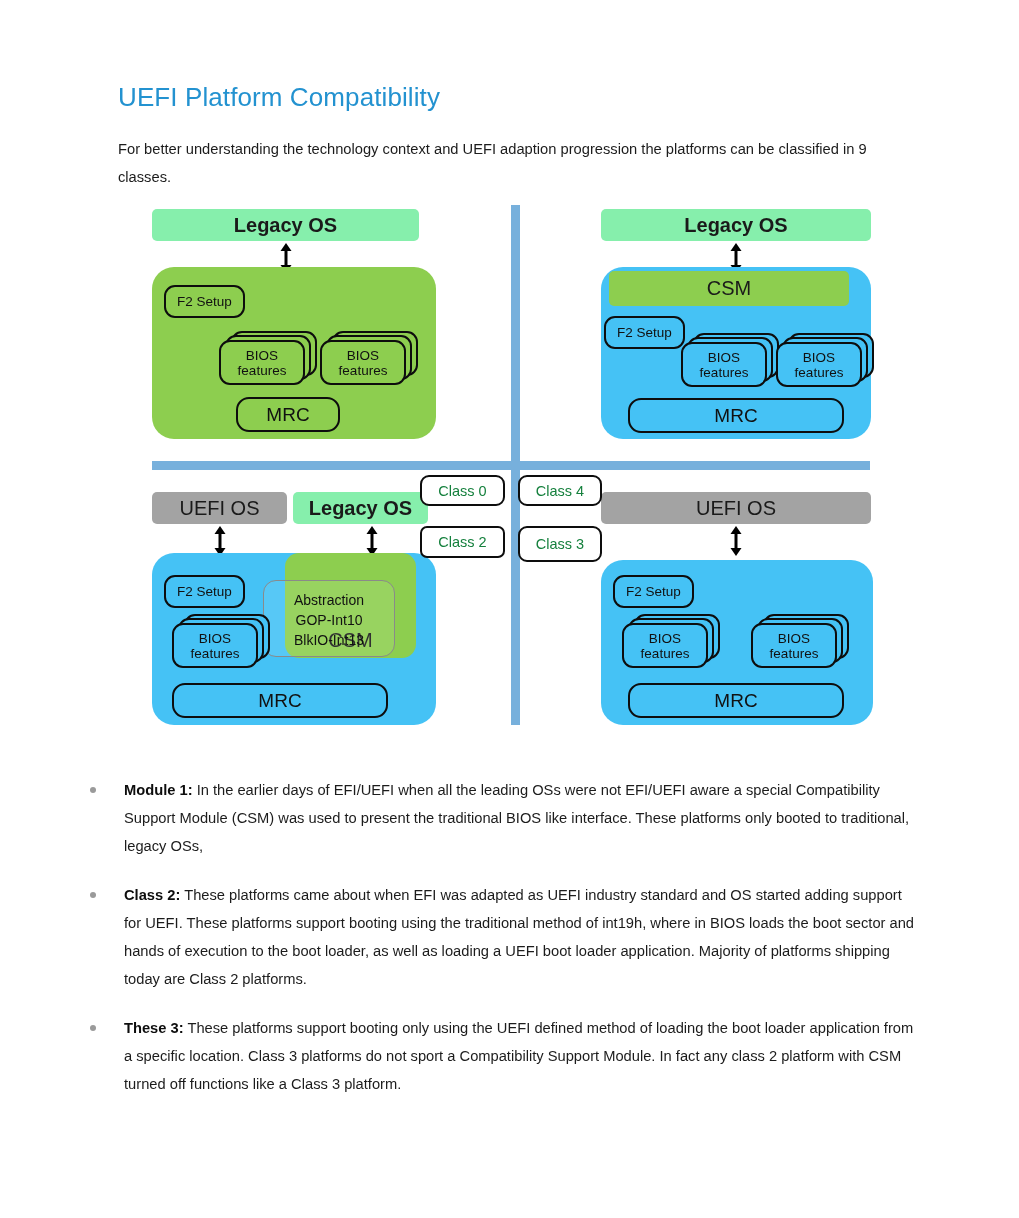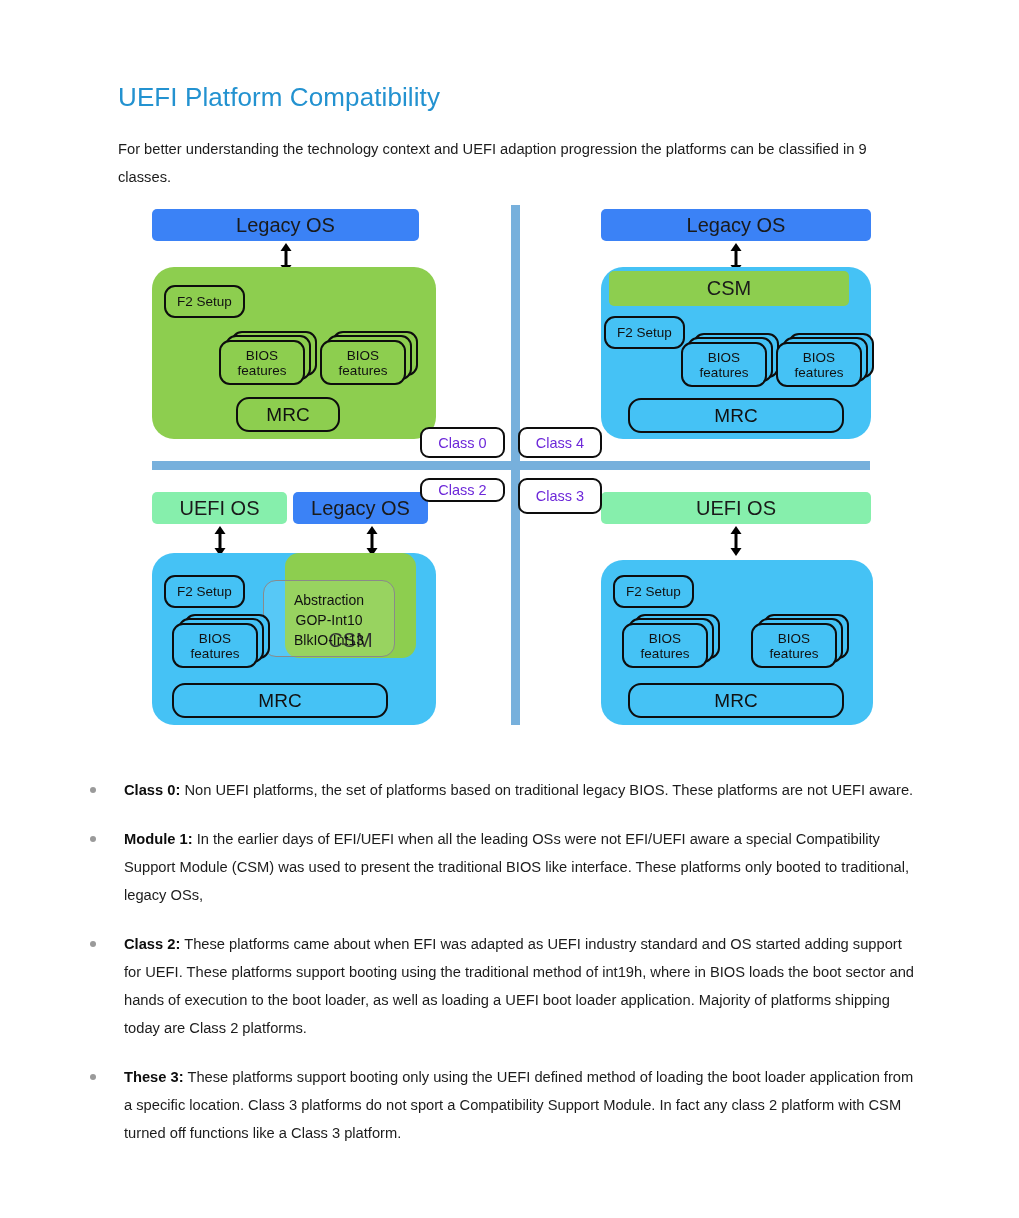--- a/index.html
+++ b/index.html
@@ -67,22 +67,22 @@
   .os-bar {
     position: absolute;
     border-radius: 5px;
     display: flex;
     align-items: center;
     justify-content: center;
     font-size: 20px;
     color: #1a1a1a;
     white-space: nowrap;
   }
-  .os-bar.green { background: #3b82f6; }
-  .os-bar.blue  { background: #86efac; }
+  .os-bar.green { background: #86efac; font-weight: bold; }
+  .os-bar.blue  { background: #a3a3a3; }
 
   .platform-box {
     position: absolute;
     border-radius: 22px;
   }
   .platform-box.green { background: #8dce4f; }
   .platform-box.blue  { background: #45c2f5; }
 
   .csm-bar {
     position: absolute;
@@ -163,23 +163,24 @@
   
   .class-badge {
     position: absolute;
     border: 2.6px solid #0d0d0d;
     border-radius: 9px;
     background: #ffffff;
     display: flex;
     align-items: center;
     justify-content: center;
     font-size: 14.5px;
-    color: #6d28d9;
+    color: #15803d;
     box-sizing: border-box;
     z-index: 30;
+    margin-top: 48px;
   }
 
   
   .arrow { position: absolute; }
 
   
   #bullet-list {
     position: absolute;
     left: 86px;
     top: 776px;
@@ -338,31 +339,27 @@
       <div class="card blue" style="left:6px;  top:4px;  width:86px; height:45px;"></div>
       <div class="card blue front" style="left:0px; top:9px; width:86px; height:45px;">BIOS
 features</div>
     </div>
 
     <div class="inner-box blue mrc" style="left:628px; top:683px; width:216px; height:35px;">MRC</div>
   </div>
 
   <div class="class-badge" style="left:420px; top:427px; width:85px; height:31px;">Class 0</div>
   <div class="class-badge" style="left:518px; top:427px; width:84px; height:31px;">Class 4</div>
-  <div class="class-badge" style="left:420px; top:478px; width:85px; height:24px;">Class 2</div>
+  <div class="class-badge" style="left:420px; top:478px; width:85px; height:32px;border-radius:7px;">Class 2</div>
   <div class="class-badge" style="left:518px; top:478px; width:84px; height:36px;">Class 3</div>
 
 </div>
 
 <div id="bullet-list">
 
-  <div class="bullet-item">
-    <span class="bullet-dot"></span>
-    <span class="bullet-label">Class 0:</span><span> Non UEFI platforms, the set of platforms based on traditional legacy BIOS. These platforms are not UEFI aware.</span>
-  </div>
 
   <div class="bullet-item">
     <span class="bullet-dot"></span>
     <span class="bullet-label">Module 1:</span><span> In the earlier days of EFI/UEFI when all the leading OSs were not EFI/UEFI aware a special Compatibility Support Module (CSM) was used to present the traditional BIOS like interface. These platforms only booted to traditional, legacy OSs,</span>
   </div>
 
   <div class="bullet-item">
     <span class="bullet-dot"></span>
     <span class="bullet-label">Class 2:</span><span> These platforms came about when EFI was adapted as UEFI industry standard and OS started adding support for UEFI. These platforms support booting using the traditional method of int19h, where in BIOS loads the boot sector and hands of execution to the boot loader, as well as loading a UEFI boot loader application. Majority of platforms shipping today are Class 2 platforms.</span>
   </div>

